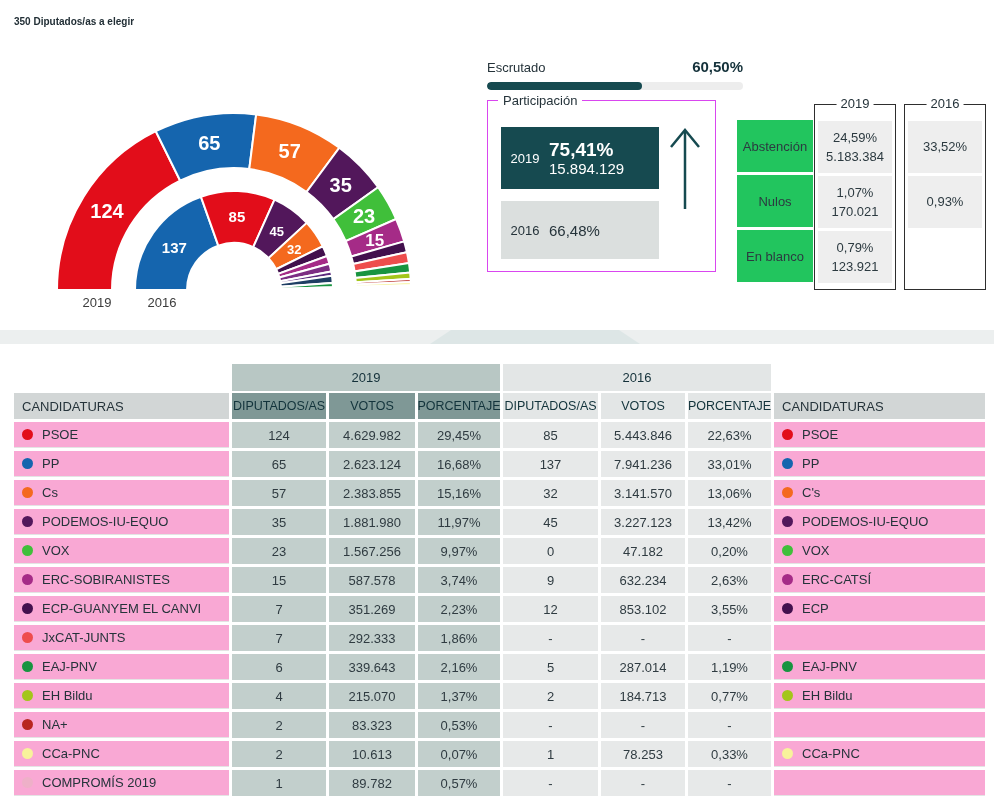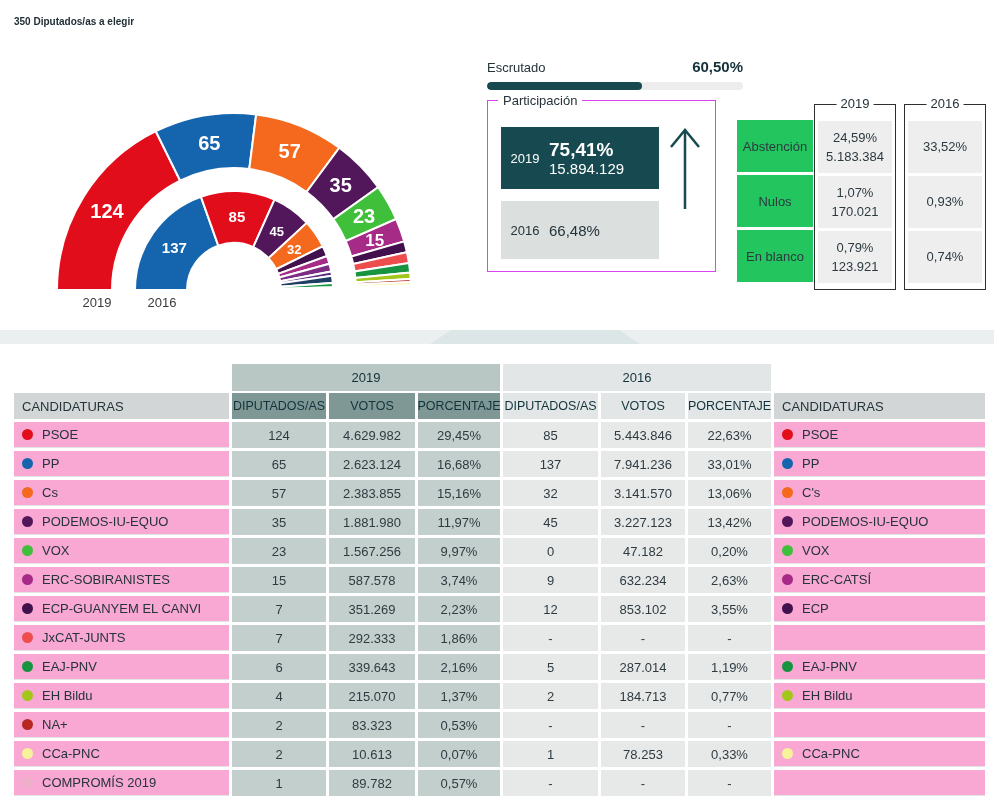--- a/index.html
+++ b/index.html
@@ -163,23 +163,20 @@
       </div>
 
       <div class="stats-box" style="left:167px">
         <span class="stats-box-legend">2016</span>
         <div class="stats-band" style="top:16px">
           <span>33,52%</span>
         </div>
         <div class="stats-band" style="top:71px">
           <span>0,93%</span>
         </div>
-        <div class="stats-band" style="top:126px">
-          <span>0,74%</span>
-        </div>
       </div>
     </div>
   </div>
 
   <div class="divider">
     <div class="divider-tab"></div>
   </div>
 
   <div class="results">
     <div class="grid" id="results-grid">

